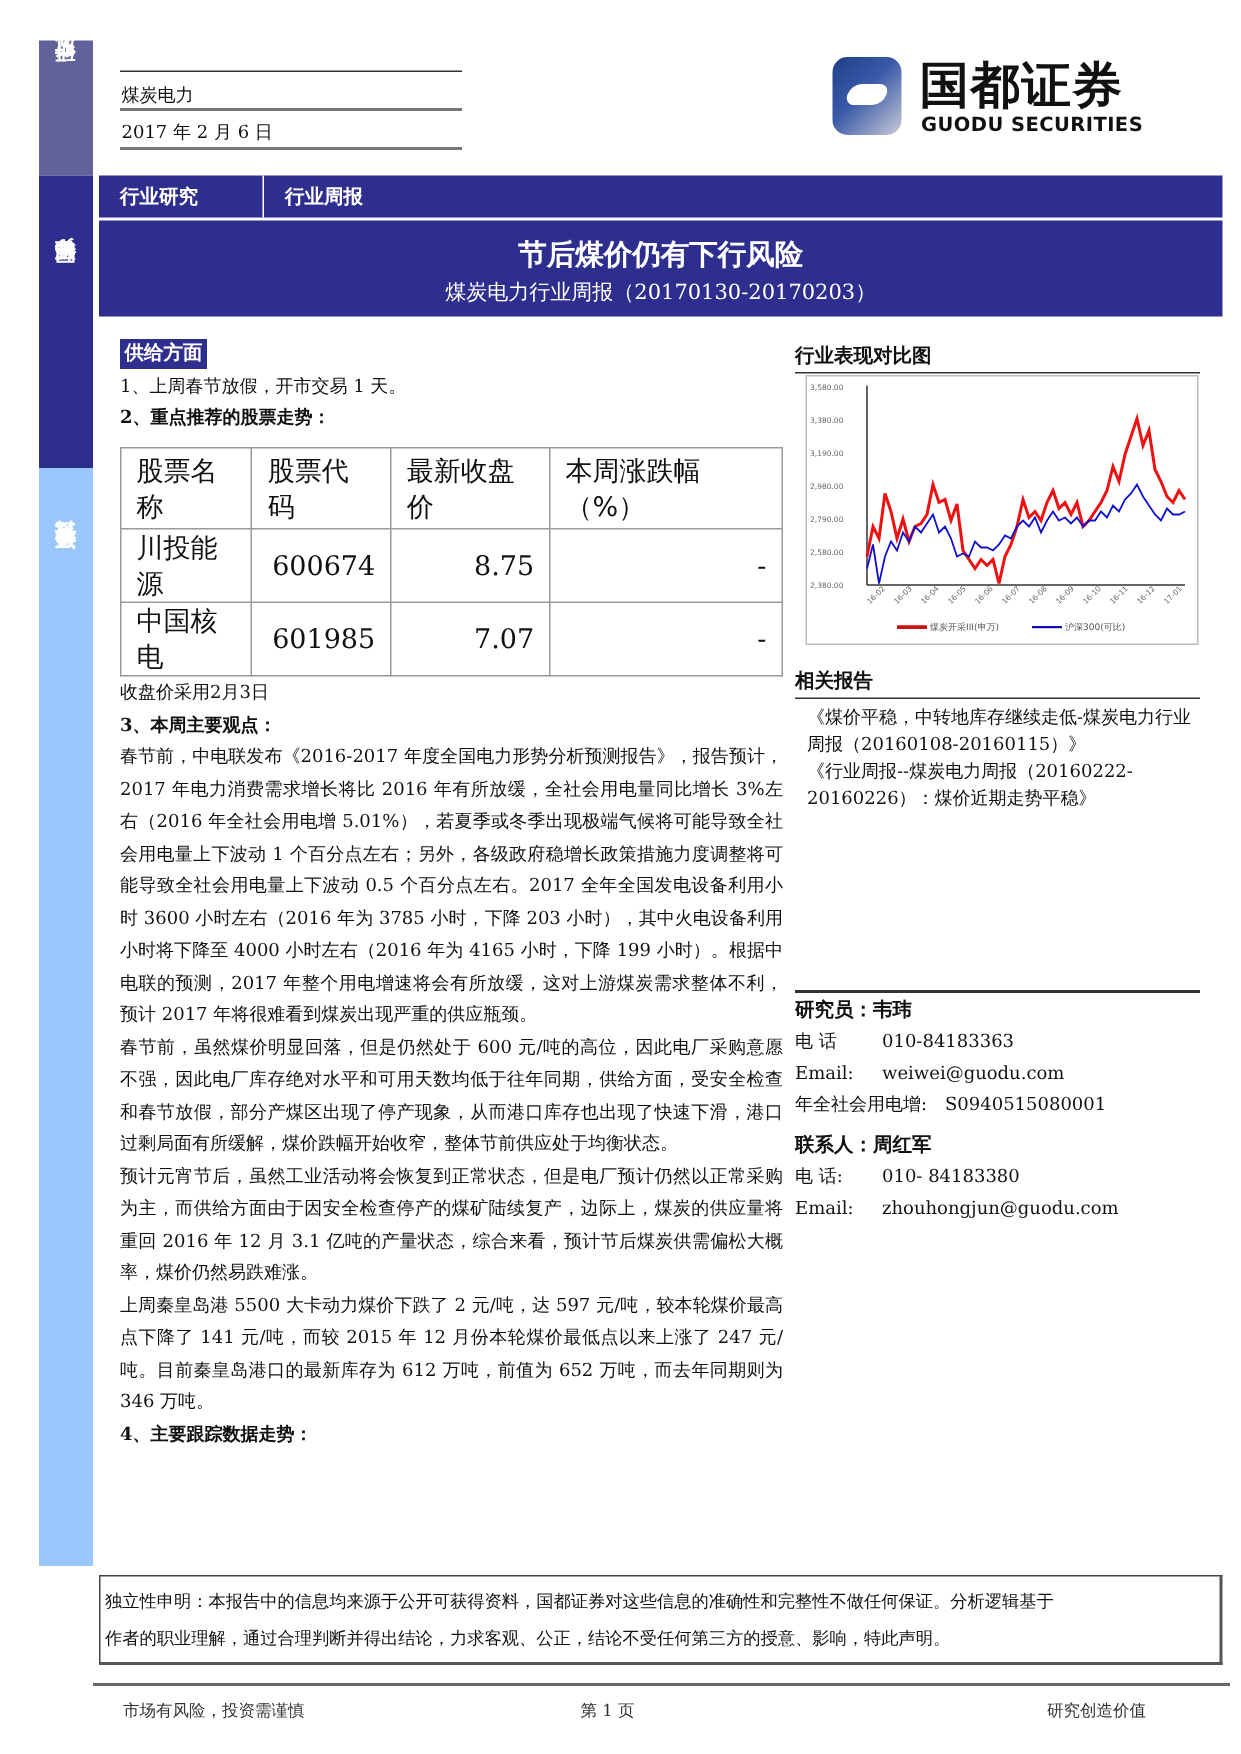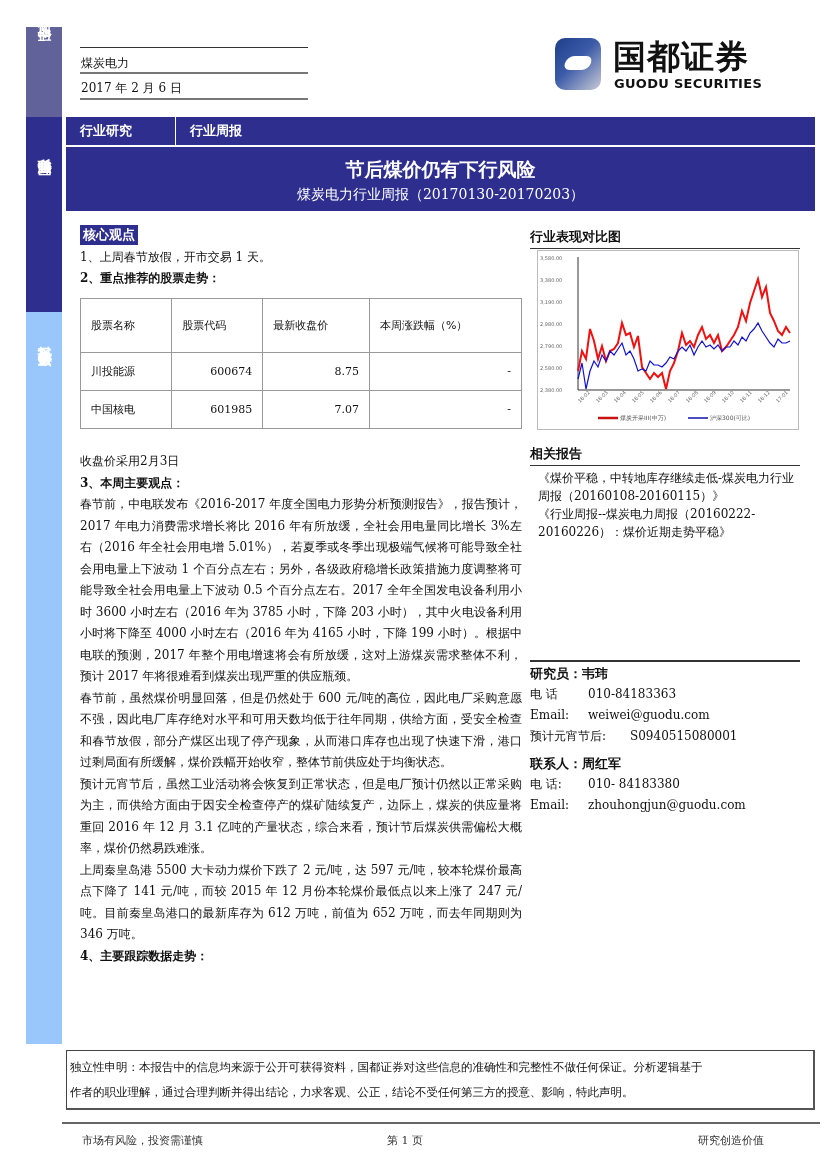--- a/index.html
+++ b/index.html
@@ -30,21 +30,21 @@
   .bar > div { height: 100%; display: flex; align-items: center; padding-left: 14px; border-right: 1px solid #fff; }
   .bar > div:last-child { border-right: none; }
   .title-box { left: 66px; top: 147px; width: 749px; height: 64px; background: #2e2e8f; color: #fff; text-align: center; font-family: "DejaVu Sans", sans-serif; }
   .title-main { font-size: 19px; font-weight: bold; margin-top: 10px; }
   .title-sub { font-size: 14px; margin-top: 3px; font-family: "DejaVu Serif", serif; }
 
   
   .col { left: 80px; width: 442px; font-size: 12px; line-height: 21.5px; }
   .tag { display: inline-block; background: #2e2e8f; color: #fff; font-weight: bold; font-size: 13px; padding: 0 3px; line-height: 20px; }
   .bold { font-weight: bold; }
-  table.stocks { border-collapse: collapse; width: 442px; font-family: "DejaVu Sans", sans-serif; font-size: 11px; }
+  table.stocks { border-collapse: collapse; width: 442px; font-family: "DejaVu Sans", sans-serif; font-size: 18px; }
   table.stocks td { border: 1px solid #999; height: 38px; padding: 0 10px; }
   table.stocks tr:first-child td { height: 54px; }
   table.stocks td.num { text-align: right; font-family: "DejaVu Serif", serif; }
   .para { text-align: justify; }
 
   
   .rcol { left: 530px; width: 270px; }
   .rhead { font-weight: bold; font-size: 13px; border-bottom: 1.5px solid #333; padding-bottom: 2px; }
   .chart-box { left: 537px; top: 250px; width: 262px; height: 180px; border: 1px solid #bbb; }
   .related { font-size: 12px; line-height: 18px; padding-left: 8px; }
@@ -86,21 +86,21 @@
 <div class="abs bar">
   <div style="width:110px;text-align:center;">行业研究</div>
   <div style="width:325px;">行业周报</div>
 </div>
 <div class="abs title-box">
   <div class="title-main">节后煤价仍有下行风险</div>
   <div class="title-sub">煤炭电力行业周报（20170130-20170203）</div>
 </div>
 
 <div class="abs col" style="top:225px;">
-  <div><span class="tag">核心观点</span></div>
+  <div><span class="tag">供给方面</span></div>
   <div>1、上周春节放假，开市交易 1 天。</div>
   <div class="bold">2、重点推荐的股票走势：</div>
 </div>
 
 <div class="abs" style="left:80px; top:298px;">
   <table class="stocks">
     <tbody>
         <tr>
       <td>股票名称</td>
       <td>股票代码</td>
@@ -185,21 +185,21 @@
   <h4>研究员：韦玮</h4>
   <div class="row">
       <span class="lbl">电  话</span>
       <span>010-84183363</span>
     </div>
   <div class="row">
       <span class="lbl">Email:</span>
       <span>weiwei@guodu.com</span>
     </div>
   <div class="row">
-      <span class="lbl" style="width:100px;">预计元宵节后:</span>
+      <span class="lbl" style="width:100px;">年全社会用电增:</span>
       <span>S0940515080001</span>
     </div>
   <h4 style="margin-top:6px;">联系人：周红军</h4>
   <div class="row">
       <span class="lbl">电  话:</span>
       <span>010- 84183380</span>
     </div>
   <div class="row">
       <span class="lbl">Email:</span>
       <span>zhouhongjun@guodu.com</span>

